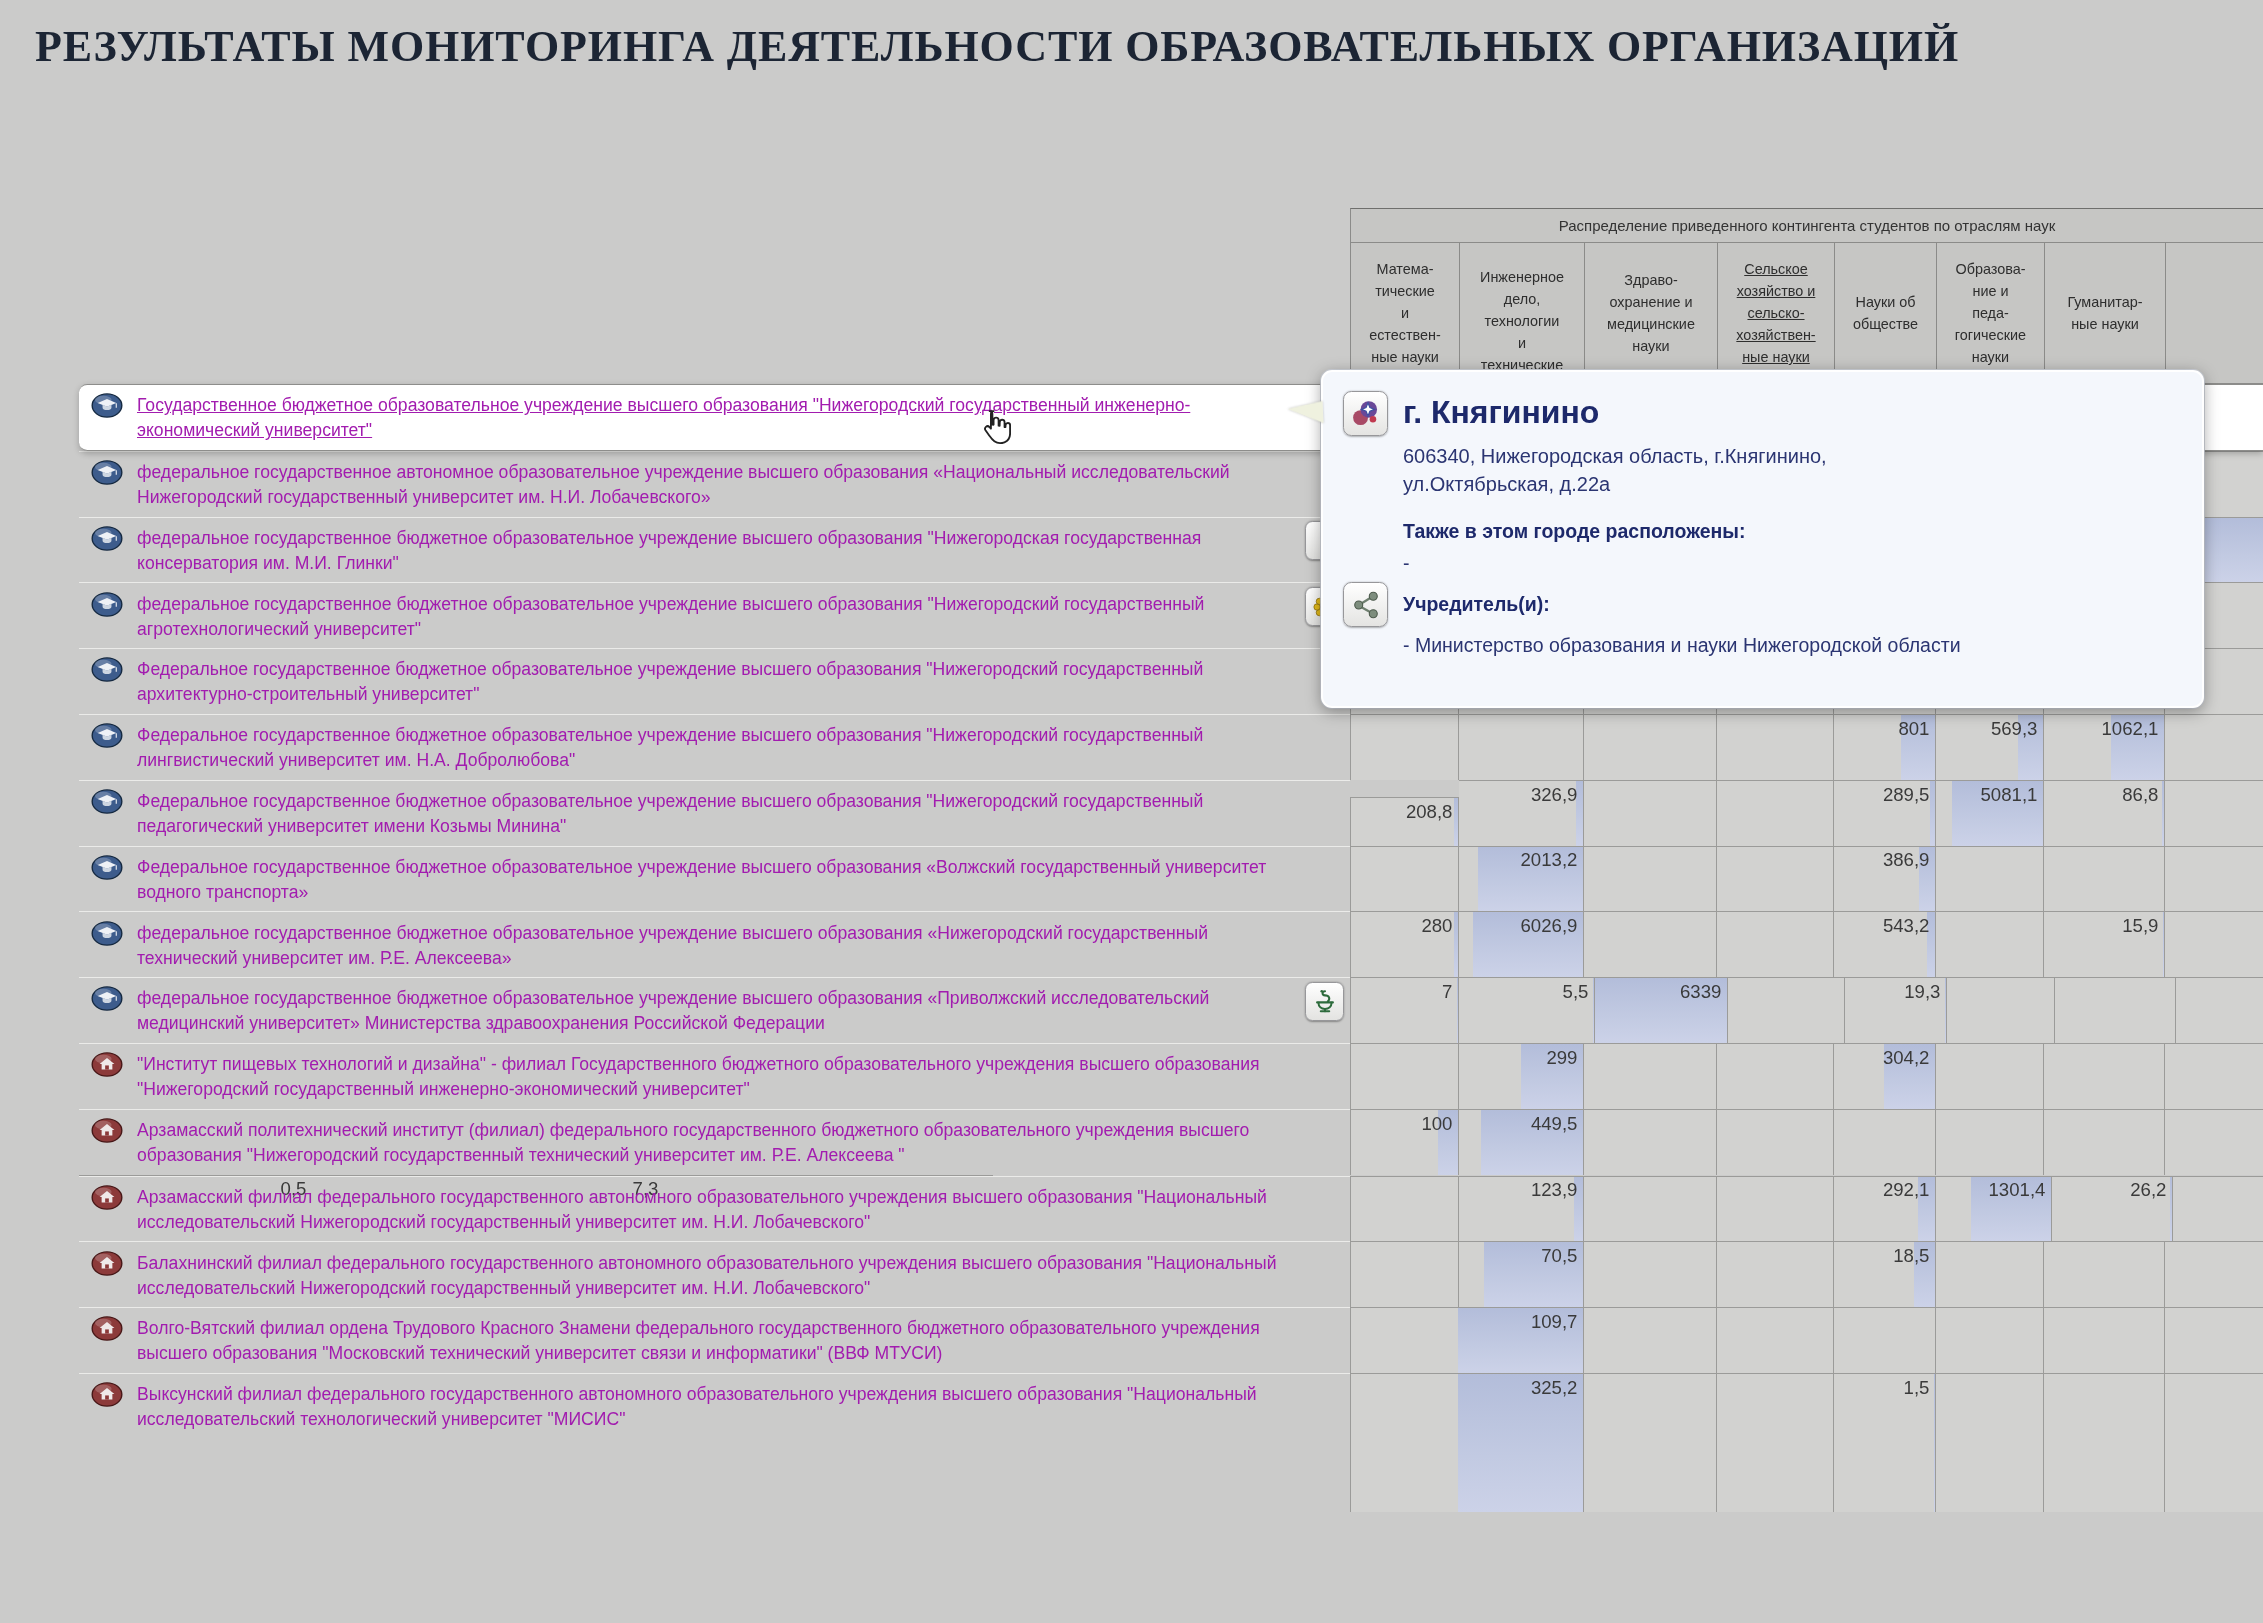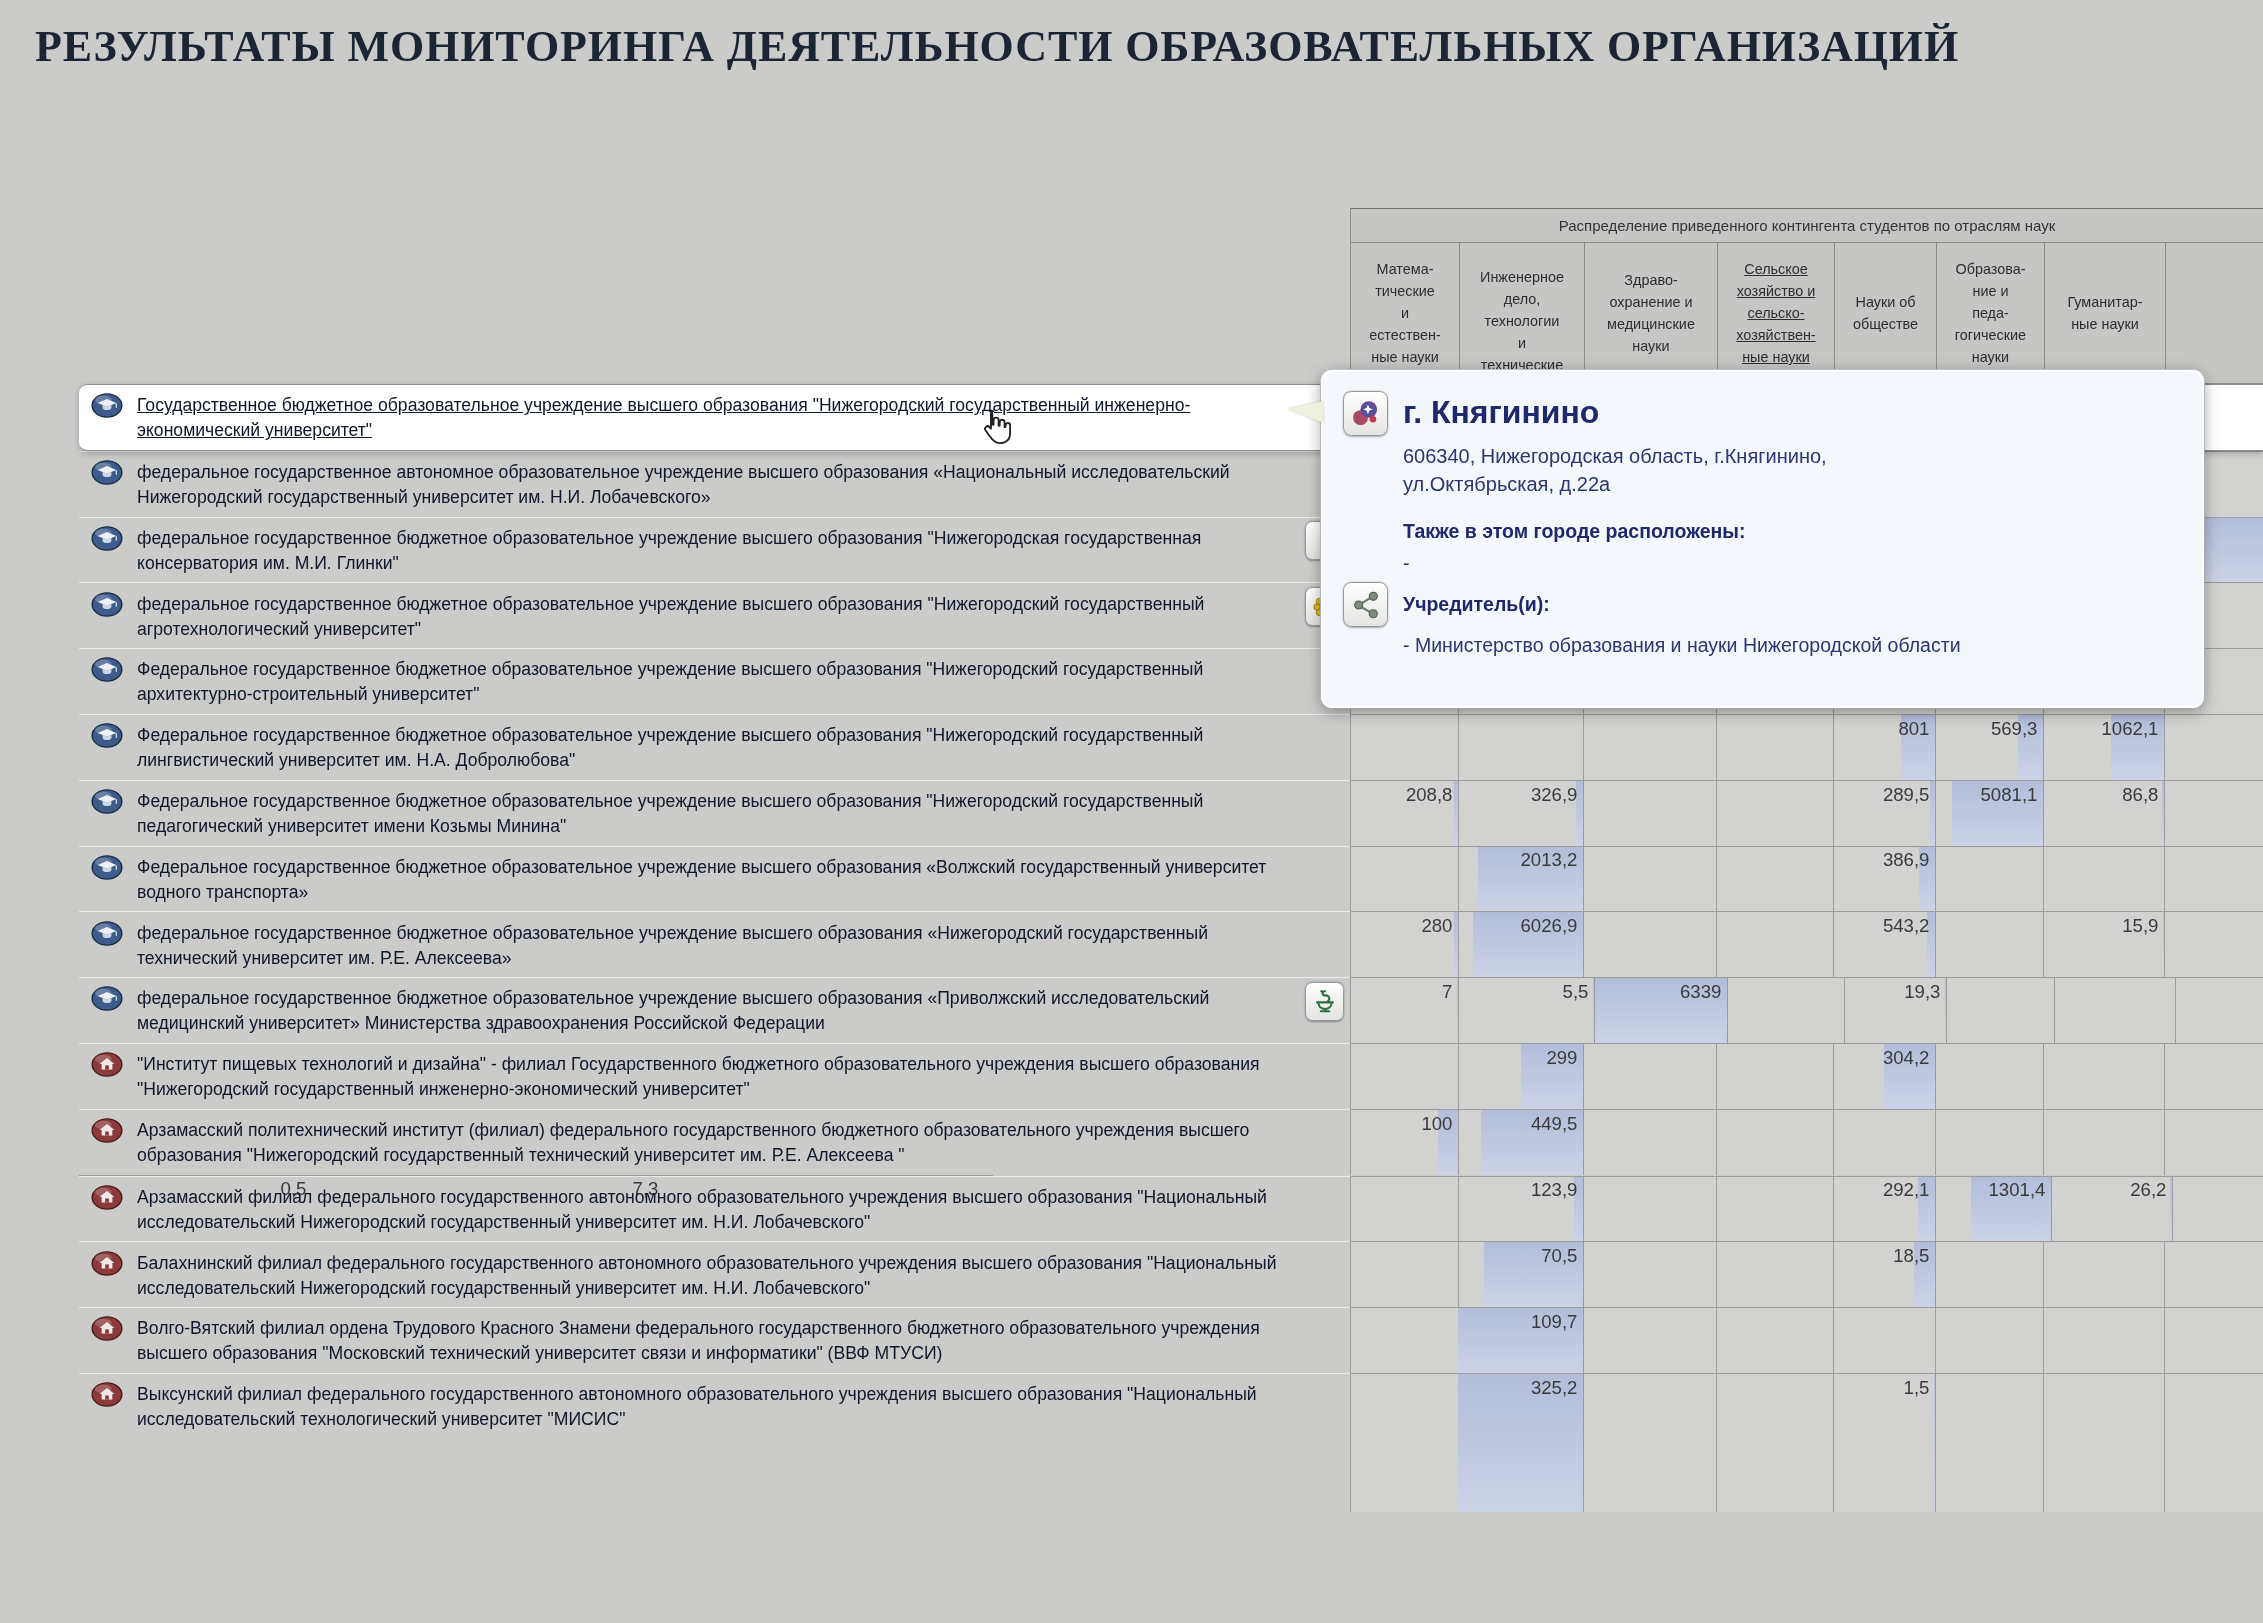--- a/index.html
+++ b/index.html
@@ -25,21 +25,21 @@
   .cell{box-sizing:border-box;flex:none;}
   .name{width:1271px;position:relative;padding:8.3px 43px 6.5px 58px;
         border-top:1.9px solid #ebebe9;font-size:17.6px;line-height:25px;color:#0d0d0d;}
   .num{position:relative;background:#d2d2d0;border-right:0.9px solid #9b9b99;
        border-top:0.9px solid #9b9b99;}
   .cfirst{border-left:0.9px solid #9b9b99;}
   .row:first-child .name,.row:first-child .num{border-top:none;}
   .hl{background:#fff;border-top:1.9px solid #8d8d8b;border-bottom:1.9px solid #8d8d8b;
       border-radius:8.3px 0 0 8.3px;box-shadow:0 2.8px 6.5px rgba(0,0,0,.22);z-index:2;}
   .hl .num{background:#fff;}
-  .nm{color:#0f172a;text-decoration:none;cursor:pointer;}
+  .nm{color:#a21caf;text-decoration:none;cursor:pointer;}
   .hl .nm{text-decoration:underline;}
   .rowico{position:absolute;left:12px;top:8.3px;width:32px;height:25px;}
   .rowico svg{display:block;}
   .mini{position:absolute;right:5.6px;top:3.7px;width:37px;height:37px;
         background:linear-gradient(#ffffff,#e3e3e1);border:0.9px solid #97979a;border-radius:7.4px;
         box-shadow:0 0.9px 1.9px rgba(0,0,0,.35);display:flex;align-items:center;justify-content:center;
         cursor:pointer;}
   .mnote{font-size:26px;line-height:26px;color:#1d4e9e;font-weight:700;}
   .bar{position:absolute;right:0;top:0;bottom:0;
        background:linear-gradient(180deg,#b3bdda 0%,#c2cae2 60%,#ccd2e8 100%);}
@@ -252,21 +252,21 @@
     <div class="row">
       <div class="cell name"><span class="rowico">
           <svg width="32" height="25" viewBox="0 0 34 27">
             <ellipse cx="17" cy="13.5" rx="16" ry="12.5" fill="#3d5c8c" stroke="#152941" stroke-width="1.5"></ellipse>
             <ellipse cx="13" cy="7.5" rx="9" ry="4.5" fill="#ffffff" opacity="0.22"></ellipse>
             <path d="M17 6.5l10 4.2-10 4.2-10-4.2z" fill="#eef1f6"></path>
             <path d="M12.2 12.6v3.2c0 1.4 2.1 2.5 4.8 2.5s4.8-1.1 4.8-2.5v-3.2l-4.8 2z" fill="#cdd6e2"></path>
             <path d="M27 11v5" stroke="#eef1f6" stroke-width="1.2"></path>
           </svg>
         </span><a class="nm" href="#">Федеральное государственное бюджетное образовательное учреждение высшего образования "Нижегородский государственный педагогический университет имени Козьмы Минина"</a></div>
-      <div class="cell num cfirst" style="width: 109px;">
+      <div class="cell num cfirst" style="width: 109px; margin-top: 17px;">
         <span class="bar" style="width: 3.8px;"></span>
         <span class="v">208,8</span>
       </div>
       <div class="cell num" style="width: 125px;">
         <span class="bar" style="width: 6.8px;"></span>
         <span class="v">326,9</span>
       </div>
       <div class="cell num" style="width: 133px;"></div>
       <div class="cell num" style="width: 117px;"></div>
       <div class="cell num" style="width: 102px;">

